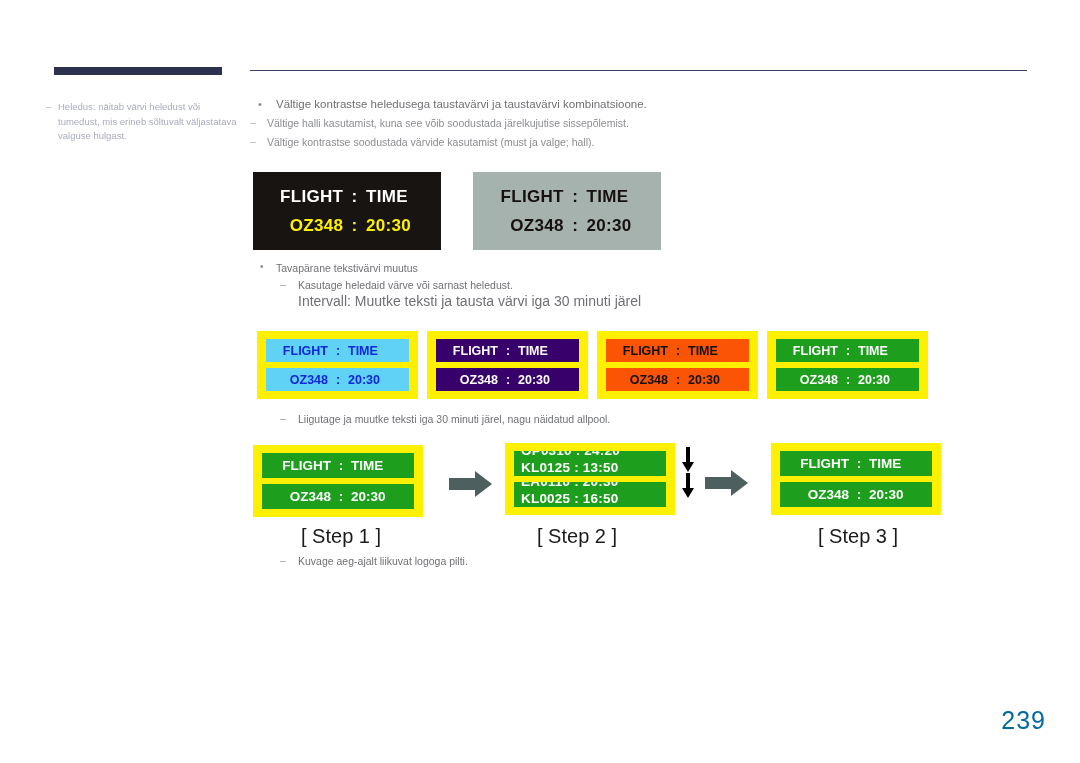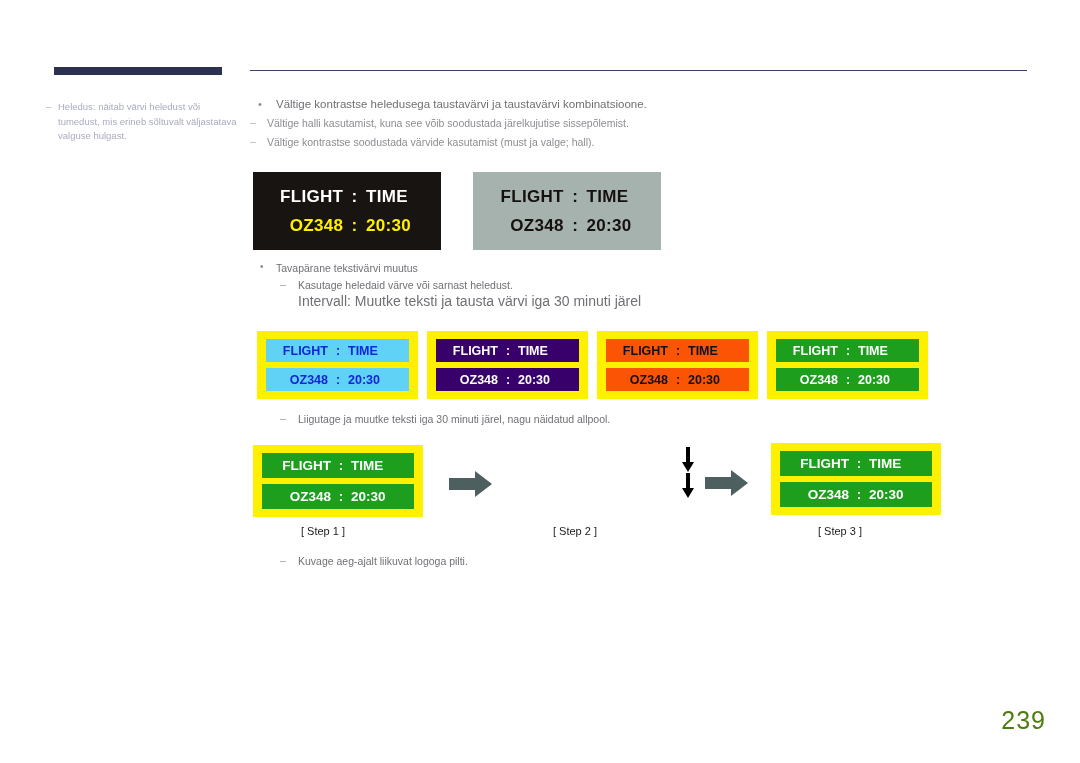--- a/index.html
+++ b/index.html
@@ -243,21 +243,21 @@
     font-weight: bold;
     color: #ffffff;
     line-height: 17px;
     white-space: nowrap;
     letter-spacing: .2px;
   }
   .scroll-strip .inner { position: relative; top: -9px; }
 
   .step-label {
     position: absolute;
-    font-size: 11px;
+    font-size: 20px;
     color: #1b1b1b;
     font-family: "Liberation Sans", sans-serif;
     white-space: nowrap;
   }
 
   .arrow-right {
     position: absolute;
     width: 44px;
     height: 28px;
   }
@@ -265,21 +265,21 @@
     position: absolute;
     width: 14px;
     height: 26px;
   }
 
   .page-number {
     position: absolute;
     right: 34px;
     bottom: 28px;
     font-size: 25px;
-    color: #4d7c0f;
+    color: #0369a1;
     letter-spacing: 1px;
   }
 </style>
 </head>
 <body>
 
 <div class="page">
 
   <div class="header-bar"></div>
   <div class="header-rule"></div>
@@ -449,20 +449,36 @@
         </div>
       </div>
     </div>
 
     <div class="arrow-right" style="left:196px; top:25px;">
       <svg viewBox="0 0 44 28" width="44" height="28">
         <polygon points="0,8 26,8 26,1 43,14 26,27 26,20 0,20" fill="#4e5f60"></polygon>
       </svg>
     </div>
 
+    <div class="stepbox" style="left:252px; top:-2px;">
+      <div class="bigframe">
+        <div class="scroll-strip">
+          <div class="inner">
+            <div class="sline">OP0310 : 24:20</div>
+            <div class="sline">KL0125 : 13:50</div>
+          </div>
+        </div>
+        <div class="scroll-strip">
+          <div class="inner">
+            <div class="sline">EA0110 : 20:30</div>
+            <div class="sline">KL0025 : 16:50</div>
+          </div>
+        </div>
+      </div>
+    </div>
 
     <div class="arrow-down" style="left:428px; top:2px;">
       <svg viewBox="0 0 14 26" width="14" height="26">
         <polygon points="5,0 9,0 9,15 13,15 7,25 1,15 5,15" fill="#000000"></polygon>
       </svg>
     </div>
     <div class="arrow-down" style="left:428px; top:28px;">
       <svg viewBox="0 0 14 26" width="14" height="26">
         <polygon points="5,0 9,0 9,15 13,15 7,25 1,15 5,15" fill="#000000"></polygon>
       </svg>
@@ -487,21 +503,21 @@
           <div class="row">
             <span class="c-flight">OZ348</span>
             <span class="c-colon">:</span>
             <span class="c-time">20:30</span>
           </div>
         </div>
       </div>
     </div>
 
     <div class="step-label" style="left:48px; top:80px;">[ Step 1 ]</div>
-    <div class="step-label" style="left:300px; top:80px;">[ Step 2 ]</div>
+    <div class="step-label" style="left:284px; top:80px;">[ Step 2 ]</div>
     <div class="step-label" style="left:565px; top:80px;">[ Step 3 ]</div>
 
   </div>
 
   <div class="content" style="top:553px;">
     <div class="dash-l2">
       <span class="mark">–</span>
       <span>Kuvage aeg-ajalt liikuvat logoga pilti.</span>
     </div>
   </div>

